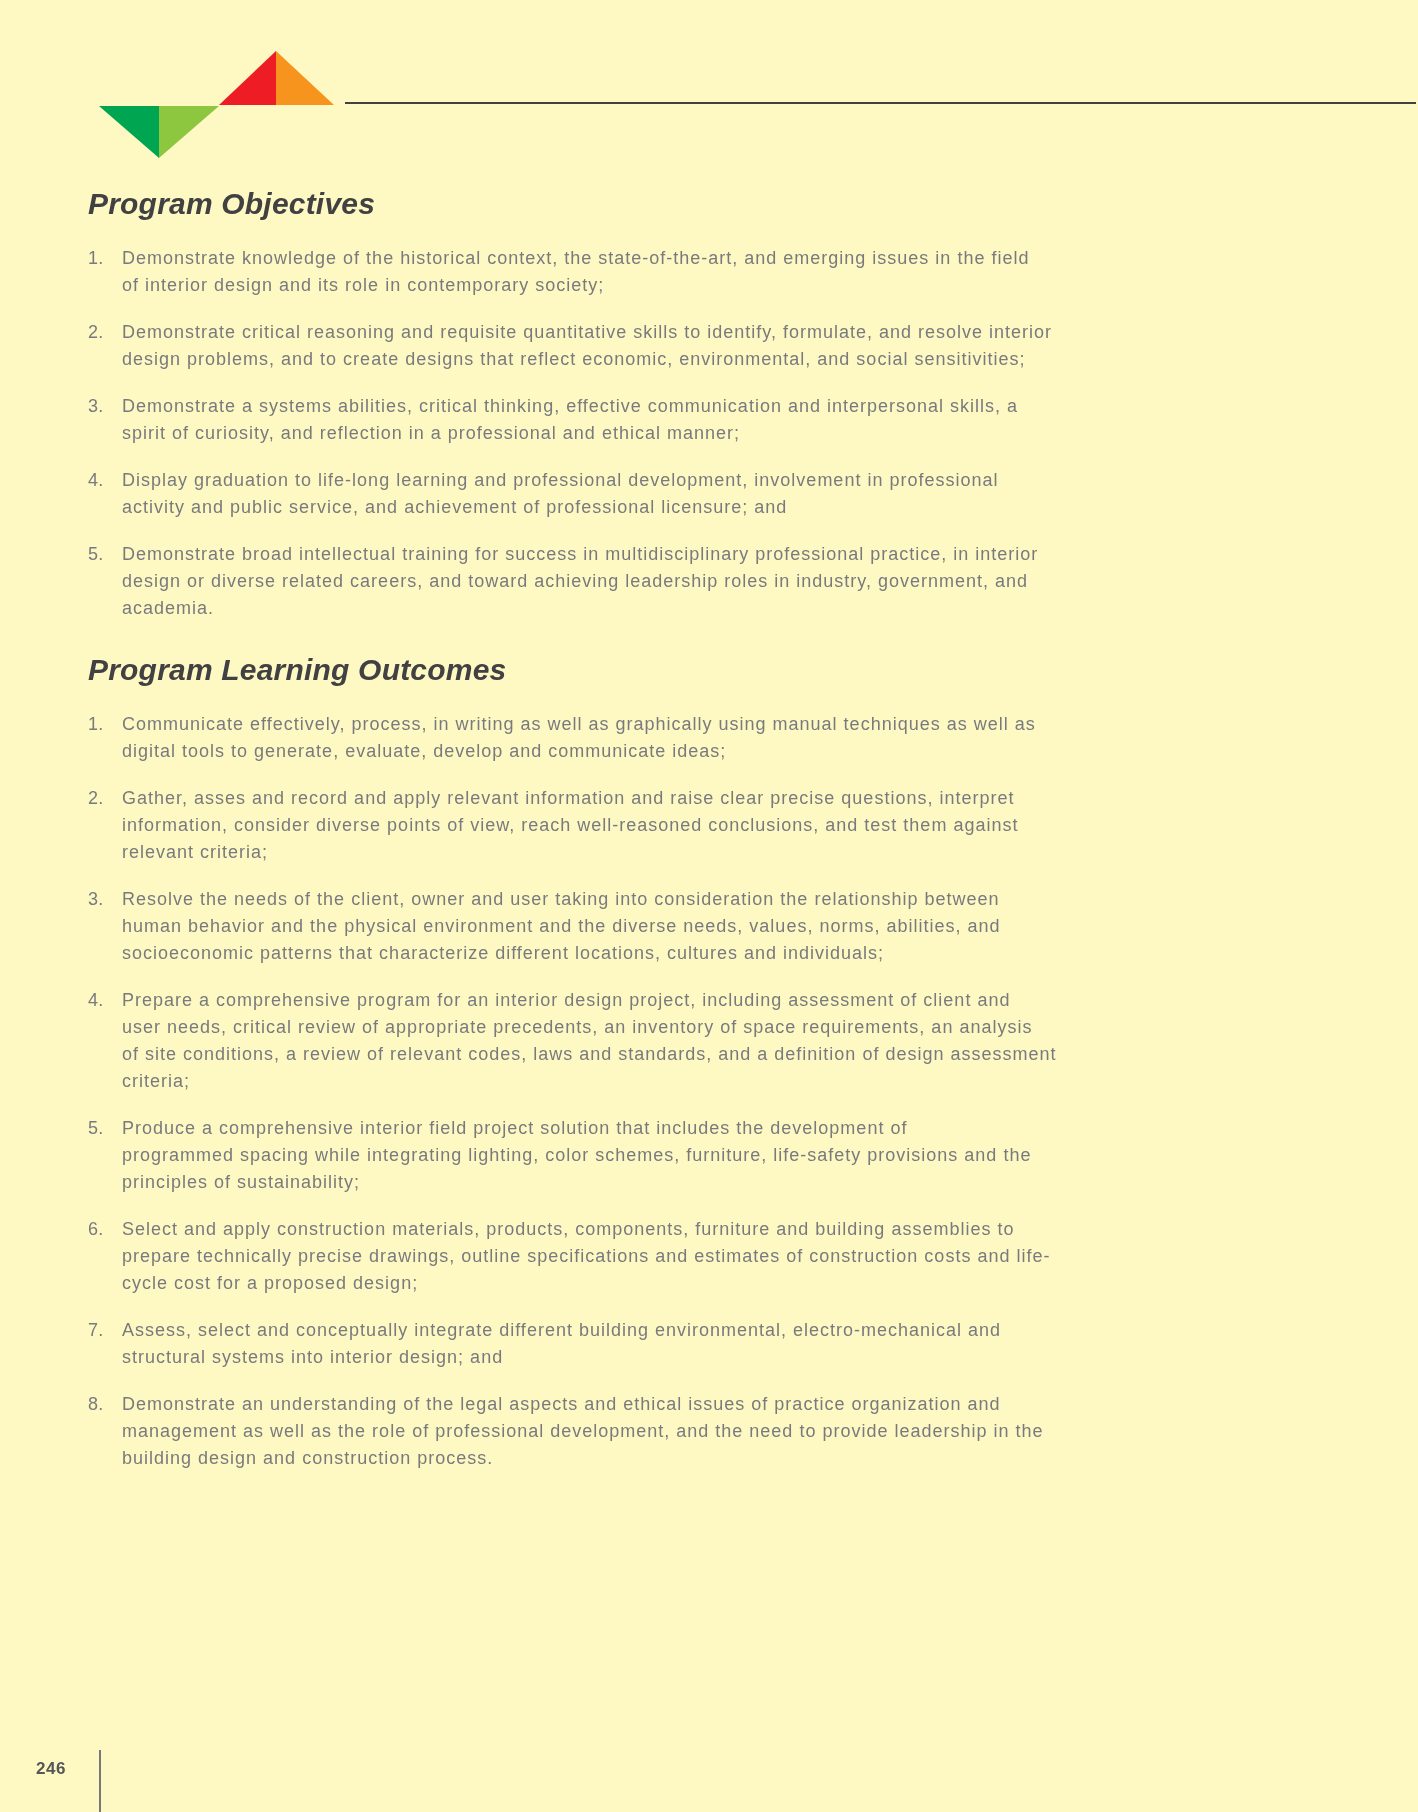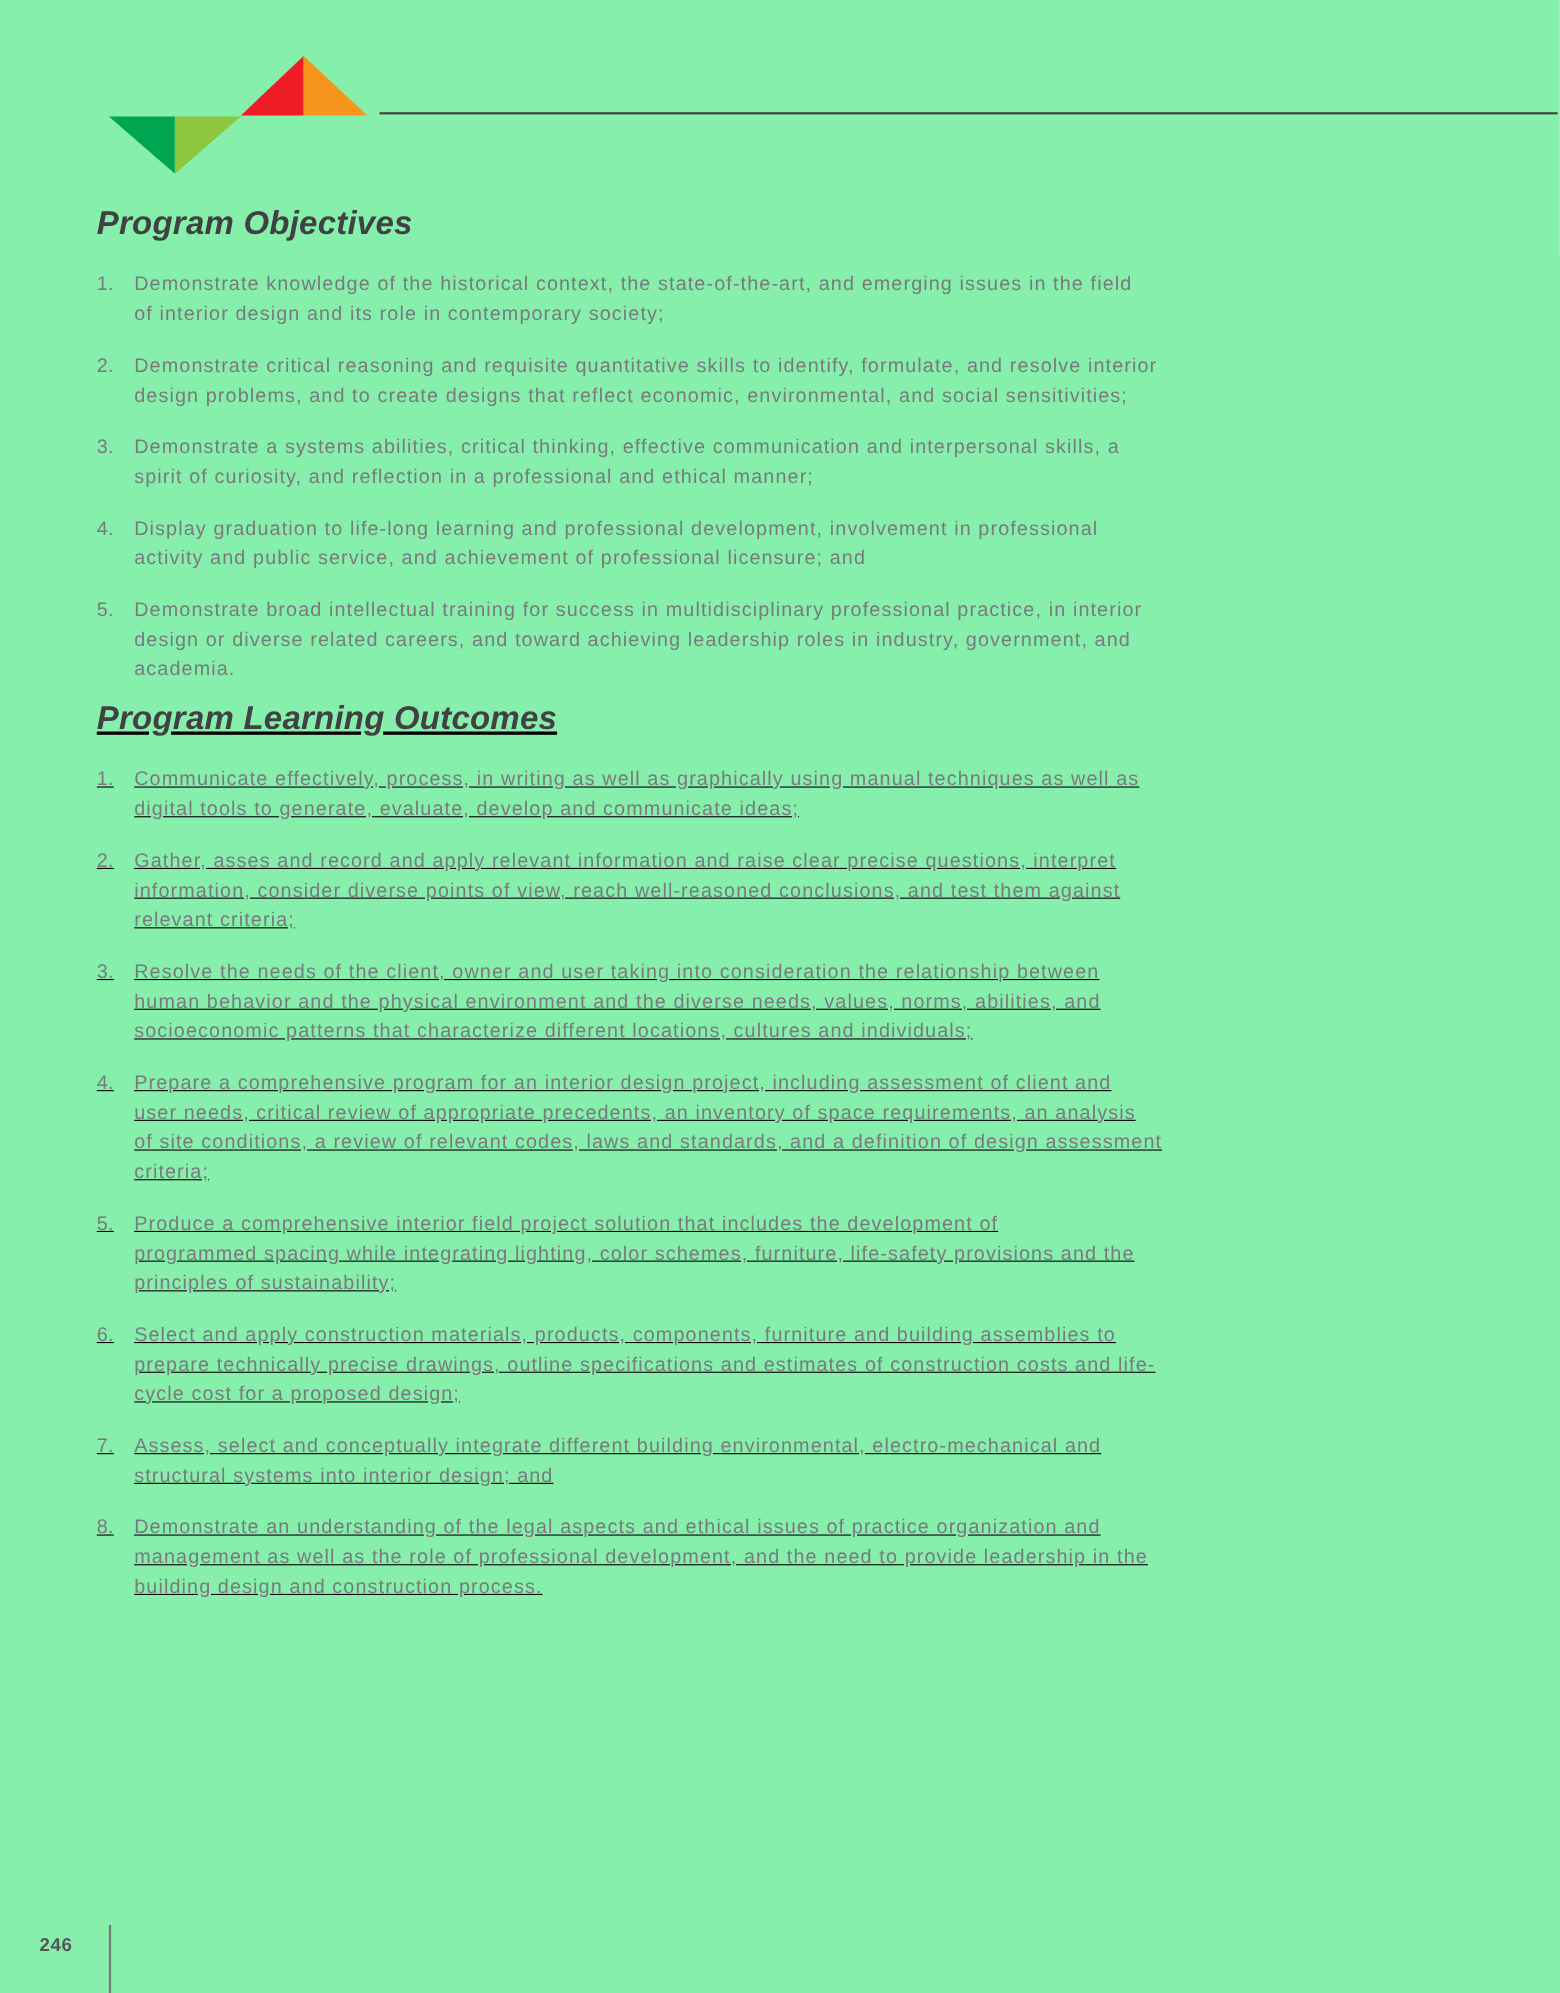--- a/index.html
+++ b/index.html
@@ -1,21 +1,21 @@
 <!DOCTYPE html>
 <html><head>
 <meta charset="utf-8">
 <style>
   html, body { margin: 0; padding: 0; background: #e8e8e8; }
   .page {
     position: relative;
     width: 1418px;
     height: 1812px;
     margin: 0 auto;
-    background: #86efac;
+    background: #fef9c3;
     overflow: hidden;
     font-family: "Liberation Sans", sans-serif;
   }
   .logo {
     position: absolute;
     left: 98px;
     top: 50px;
     width: 236px;
     height: 108px;
   }
@@ -26,21 +26,21 @@
     width: 1071px;
     height: 2px;
     background: #414042;
   }
   .content {
     position: absolute;
     left: 88px;
     top: 188px;
     width: 1192px;
   }
-  .section + .section { margin-top: 16px; text-decoration: underline; }
+  .section + .section { margin-top: 32px; }
   h1.section-heading {
     font-size: 30px;
     line-height: 32px;
     font-weight: bold;
     font-style: italic;
     color: #414042;
     letter-spacing: 0.2px;
     margin: 0 0 16px 0;
   }
   .intro {

